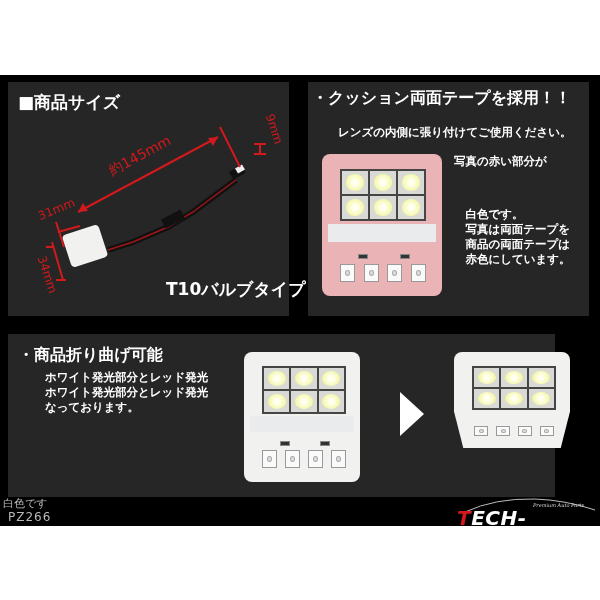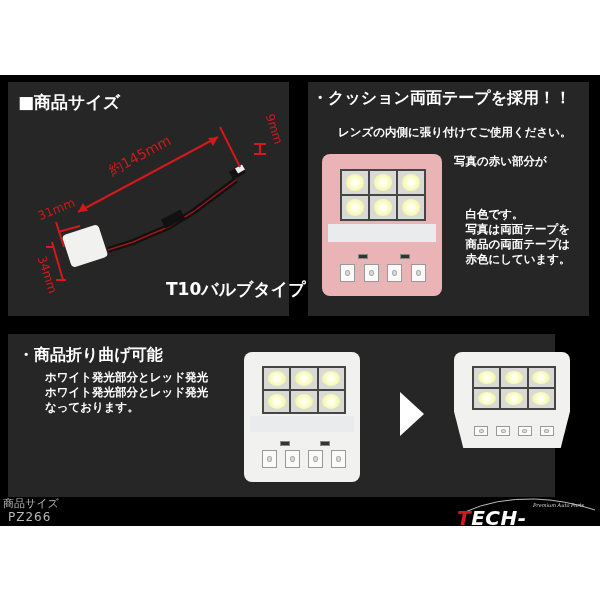--- a/index.html
+++ b/index.html
@@ -197,21 +197,21 @@
         <div class="smallled">
           <i></i>
         </div>
         <div class="smallled">
           <i></i>
         </div>
     </div>
   </div>
 </div>
 
-<div class="footer-code" style="left:3px;top:498px;">商品サイズ</div>
+<div class="footer-code" style="left:3px;top:498px;">白色です</div>
 <div class="footer-code" style="left:8px;top:511px;font-size:12px;letter-spacing:1px;">PZ266</div>
 
 <div class="logo" style="left:455px;top:496px;width:145px;height:28px;">
   <svg style="position:absolute;left:0;top:0;" width="145" height="28">
     <path d="M10 16 Q40 2 80 3 Q110 4 140 14" stroke="#bbb" stroke-width="1" fill="none"></path>
   </svg>
   <div style="position:absolute;left:78px;top:6px;font-size:5px;color:#ddd;font-family:'DejaVu Serif',serif;font-style:italic;">Premium Auto Parts</div>
   <div style="position:absolute;left:2px;top:10px;font-size:20px;font-weight:bold;font-style:italic;color:#fff;letter-spacing:0.5px;">
     <span style="color:#d3191b;">T</span><span>ECH-MASTER</span>
   </div>

